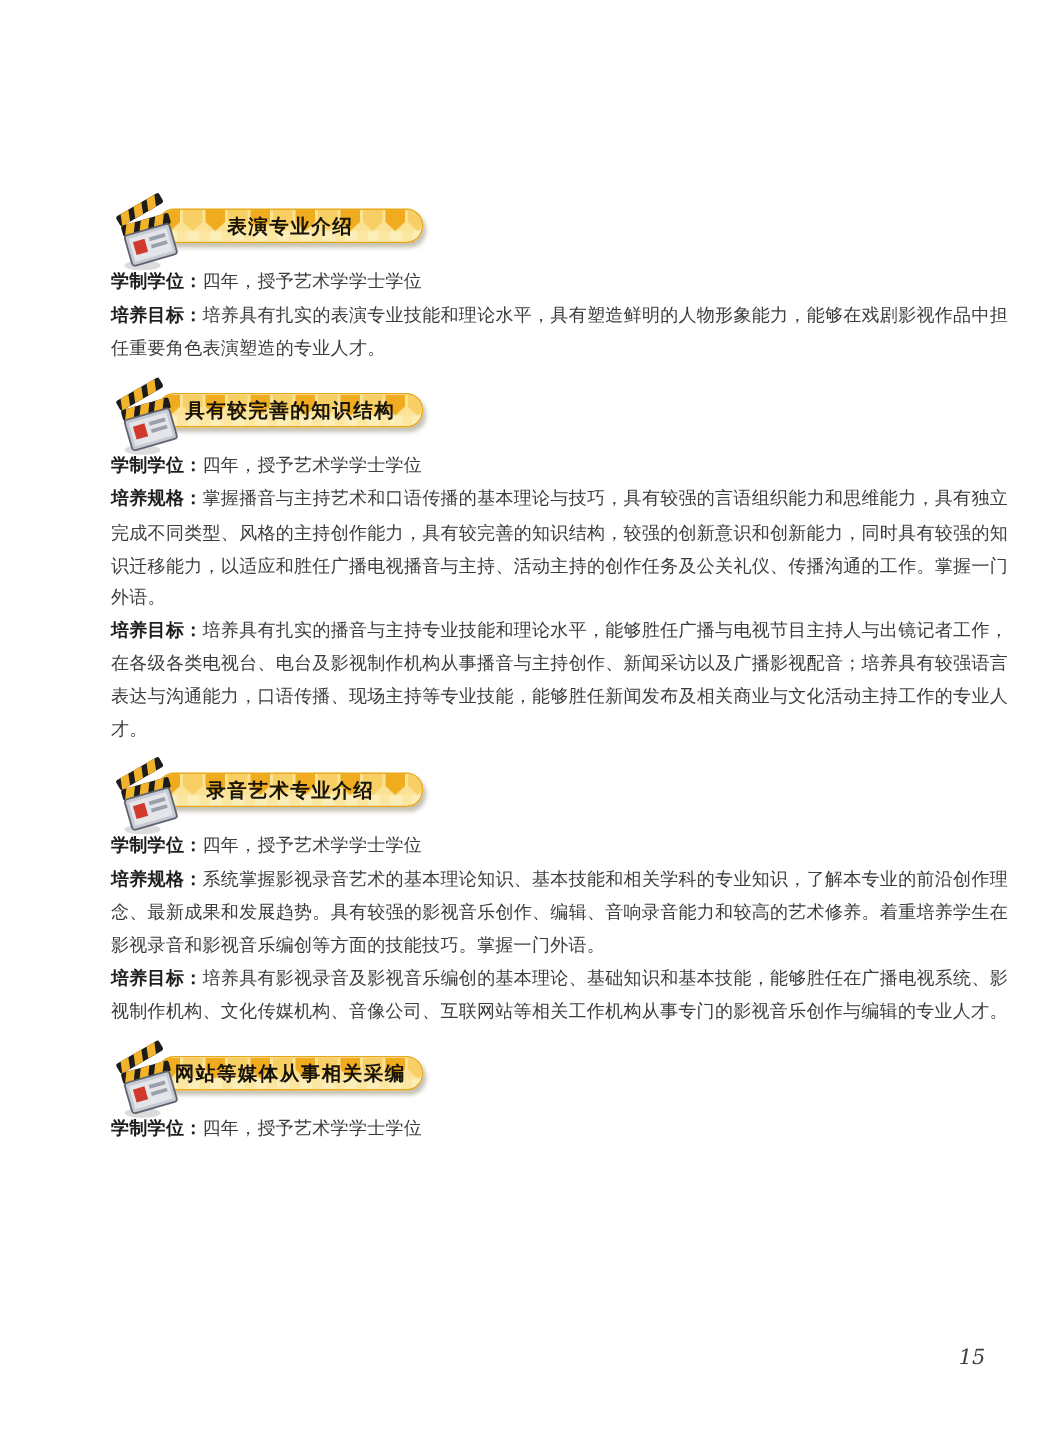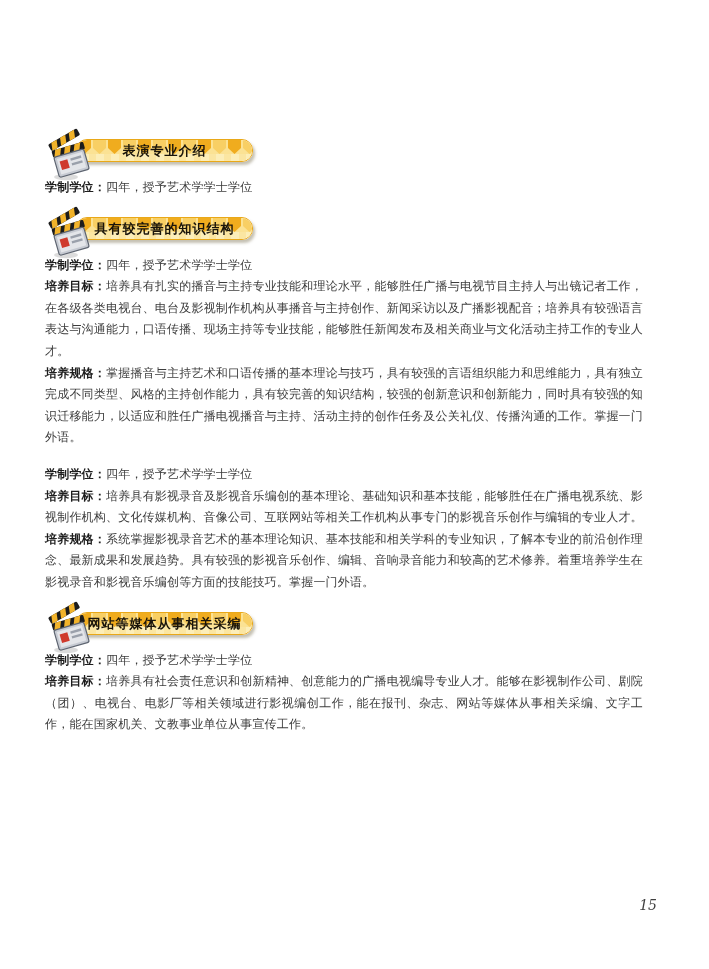--- a/index.html
+++ b/index.html
@@ -2,21 +2,21 @@
 <html lang="zh"><head>
 <meta charset="utf-8">
 <style>
   html,body{margin:0;padding:0;}
   body{
     width:709px;height:969px;position:relative;background:#ffffff;
     font-family:"Liberation Sans","DejaVu Sans",sans-serif;
     overflow:hidden;
   }
   .content{
-    position:absolute;left:45px;top:139px;width:598px;
+    position:absolute;left:74px;top:139px;width:598px;
   }
   
   .banner-row{position:relative;height:23px;margin-left:31px;margin-top:0;}
   .sec + .sec .banner-row{margin-top:18px;}
   .banner{
     position:relative;width:177px;height:23px;border-radius:11px;overflow:hidden;
     box-shadow:2px 3px 3px rgba(125,115,85,.45);
     border:1px solid #e9a818;box-sizing:border-box;
   }
   .banner svg.banner-bg{position:absolute;left:0;top:0;width:100%;height:100%;}
@@ -27,21 +27,21 @@
   .clapper{
     position:absolute;left:-30px;top:-12px;width:50px;height:54px;z-index:3;
   }
   
   .sec-body{
     margin-top:15px;
     font-size:12px;line-height:21.6px;color:#3c3c3c;
     text-align:justify;letter-spacing:.2px;
   }
   .sec-body p{margin:0;}
-  .lbl{font-weight:bold;color:#1e1e1e;}
+  .lbl{font-weight:bold;color:#1e1e1e;font-family:Liberation Mono, monospace;}
   
   .pagenum{
     position:absolute;top:897px;right:52px;
     font-family:"DejaVu Serif","Liberation Serif",serif;
     font-style:italic;font-size:14px;color:#3f3f3f;
   }
   .hidden-defs{position:absolute;width:0;height:0;overflow:hidden;}
 </style>
 </head>
 <body>
@@ -91,63 +91,74 @@
             <rect x="0" y="0" width="177" height="23" fill="url(#arrowPat)"></rect>
           </svg>
         <span class="banner-label">表演专业介绍</span>
       </div>
       <svg class="clapper">
           <use href="#clapperIcon" x="0" y="0" width="50" height="54"></use>
         </svg>
     </div>
     <div class="sec-body">
       <p><span class="lbl">学制学位：</span><span>四年，授予艺术学学士学位</span></p>
+      <p><span class="lbl">培养目标：</span><span>培养具有扎实的表演专业技能和理论水平，具有塑造鲜明的人物形象能力，能够在戏剧影视作品中担任重要角色表演塑造的专业人才。</span></p>
     </div>
   </section>
 
   <section class="sec">
     <div class="banner-row">
       <div class="banner">
         <svg class="banner-bg">
             <rect x="0" y="0" width="177" height="23" fill="url(#arrowPat)"></rect>
           </svg>
         <span class="banner-label">具有较完善的知识结构</span>
       </div>
       <svg class="clapper">
           <use href="#clapperIcon" x="0" y="0" width="50" height="54"></use>
         </svg>
     </div>
     <div class="sec-body">
       <p><span class="lbl">学制学位：</span><span>四年，授予艺术学学士学位</span></p>
+      <p><span class="lbl">培养规格：</span><span>掌握播音与主持艺术和口语传播的基本理论与技巧，具有较强的言语组织能力和思维能力，具有独立完成不同类型、风格的主持创作能力，具有较完善的知识结构，较强的创新意识和创新能力，同时具有较强的知识迁移能力，以适应和胜任广播电视播音与主持、活动主持的创作任务及公关礼仪、传播沟通的工作。掌握一门外语。</span></p>
       <p><span class="lbl">培养目标：</span><span>培养具有扎实的播音与主持专业技能和理论水平，能够胜任广播与电视节目主持人与出镜记者工作，在各级各类电视台、电台及影视制作机构从事播音与主持创作、新闻采访以及广播影视配音；培养具有较强语言表达与沟通能力，口语传播、现场主持等专业技能，能够胜任新闻发布及相关商业与文化活动主持工作的专业人才。</span></p>
-      <p><span class="lbl">培养规格：</span><span>掌握播音与主持艺术和口语传播的基本理论与技巧，具有较强的言语组织能力和思维能力，具有独立完成不同类型、风格的主持创作能力，具有较完善的知识结构，较强的创新意识和创新能力，同时具有较强的知识迁移能力，以适应和胜任广播电视播音与主持、活动主持的创作任务及公关礼仪、传播沟通的工作。掌握一门外语。</span></p>
     </div>
   </section>
 
   <section class="sec">
+    <div class="banner-row">
+      <div class="banner">
+        <svg class="banner-bg">
+            <rect x="0" y="0" width="177" height="23" fill="url(#arrowPat)"></rect>
+          </svg>
+        <span class="banner-label">录音艺术专业介绍</span>
+      </div>
+      <svg class="clapper">
+          <use href="#clapperIcon" x="0" y="0" width="50" height="54"></use>
+        </svg>
+    </div>
     <div class="sec-body">
       <p><span class="lbl">学制学位：</span><span>四年，授予艺术学学士学位</span></p>
+      <p><span class="lbl">培养规格：</span><span>系统掌握影视录音艺术的基本理论知识、基本技能和相关学科的专业知识，了解本专业的前沿创作理念、最新成果和发展趋势。具有较强的影视音乐创作、编辑、音响录音能力和较高的艺术修养。着重培养学生在影视录音和影视音乐编创等方面的技能技巧。掌握一门外语。</span></p>
       <p><span class="lbl">培养目标：</span><span>培养具有影视录音及影视音乐编创的基本理论、基础知识和基本技能，能够胜任在广播电视系统、影视制作机构、文化传媒机构、音像公司、互联网站等相关工作机构从事专门的影视音乐创作与编辑的专业人才。</span></p>
-      <p><span class="lbl">培养规格：</span><span>系统掌握影视录音艺术的基本理论知识、基本技能和相关学科的专业知识，了解本专业的前沿创作理念、最新成果和发展趋势。具有较强的影视音乐创作、编辑、音响录音能力和较高的艺术修养。着重培养学生在影视录音和影视音乐编创等方面的技能技巧。掌握一门外语。</span></p>
     </div>
   </section>
 
   <section class="sec">
     <div class="banner-row">
       <div class="banner">
         <svg class="banner-bg">
             <rect x="0" y="0" width="177" height="23" fill="url(#arrowPat)"></rect>
           </svg>
         <span class="banner-label">网站等媒体从事相关采编</span>
       </div>
       <svg class="clapper">
           <use href="#clapperIcon" x="0" y="0" width="50" height="54"></use>
         </svg>
     </div>
     <div class="sec-body">
       <p><span class="lbl">学制学位：</span><span>四年，授予艺术学学士学位</span></p>
-      <p><span class="lbl">培养目标：</span><span>培养具有社会责任意识和创新精神、创意能力的广播电视编导专业人才。能够在影视制作公司、剧院（团）、电视台、电影厂等相关领域进行影视编创工作，能在报刊、杂志、网站等媒体从事相关采编、文字工作，能在国家机关、文教事业单位从事宣传工作。</span></p>
     </div>
   </section>
 
 </div>
 
 <div class="pagenum">15</div>
 
 </body></html>

